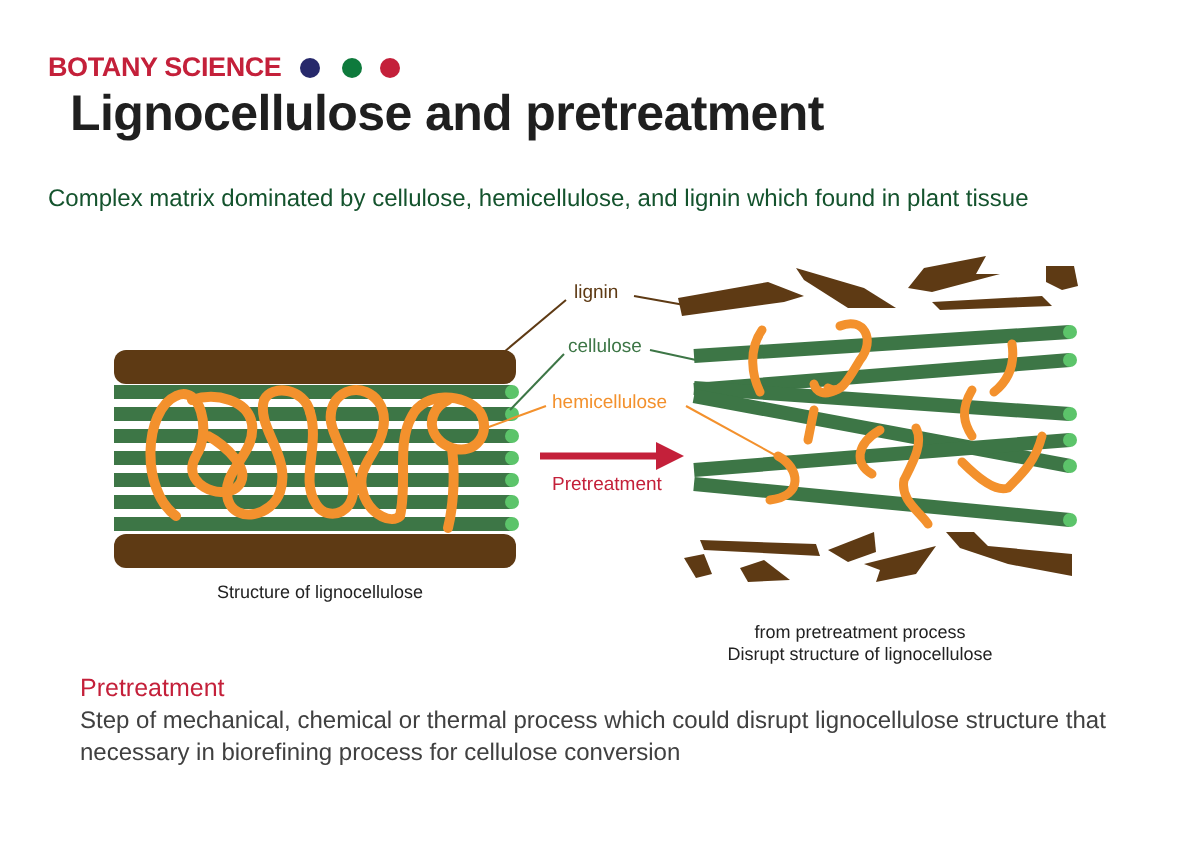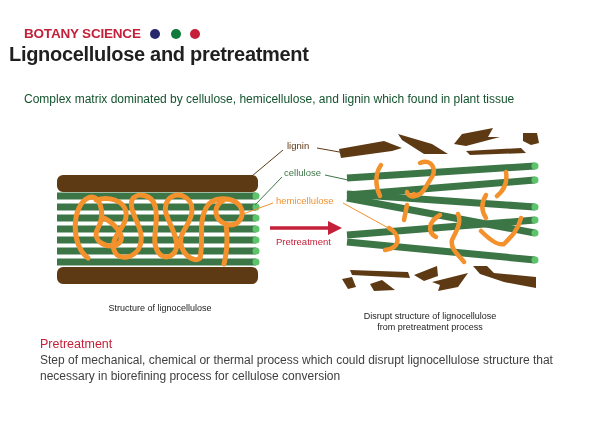--- a/index.html
+++ b/index.html
@@ -1,22 +1,22 @@
 <!DOCTYPE html>
 <html><head>
 <meta charset="utf-8">
 <style>
   html, body { margin: 0; padding: 0; background: #ffffff; }
   body { width: 600px; height: 424px; position: relative; overflow: hidden; font-family: "Liberation Sans", "DejaVu Sans", sans-serif; }
   .kicker { position: absolute; left: 24px; top: 26px; font-size: 13.5px; font-weight: 700; color: #c4203a; letter-spacing: -0.2px; }
   .dot { position: absolute; top: 29px; width: 10px; height: 10px; border-radius: 50%; }
-  .title { position: absolute; left: 9px; top: 43px; font-size: 20px; font-weight: 700; color: #1f1f1f; letter-spacing: -0.3px; }
+  .title { position: absolute; left: 35px; top: 43px; font-size: 25px; font-weight: 700; color: #1f1f1f; letter-spacing: -0.3px; }
   .subtitle { position: absolute; left: 24px; top: 92px; font-size: 12px; color: #14532d; }
   svg.diagram { position: absolute; left: 0; top: 0; }
-  .cap-left { position: absolute; left: 70px; top: 303px; width: 180px; text-align: center; font-size: 9px; color: #222; }
+  .cap-left { position: absolute; left: 70px; top: 291px; width: 180px; text-align: center; font-size: 9px; color: #222; }
   .cap-right { position: absolute; left: 350px; top: 311px; width: 160px; text-align: center; font-size: 9px; line-height: 11px; color: #222; }
   .pt-heading { position: absolute; left: 40px; top: 337px; font-size: 12.5px; color: #c4203a; }
   .pt-body { position: absolute; left: 40px; top: 353px; width: 560px; font-size: 12px; line-height: 15.5px; color: #404040; }
   .lbl { font-family: "Liberation Sans", sans-serif; font-size: 9.5px; }
 </style>
 </head>
 <body>
 
 <div class="kicker">BOTANY SCIENCE</div>
 <span class="dot" style="left:150px;background:#27296b"></span>
@@ -118,18 +118,18 @@
       <path d="M370 284 L382 280 L395 290 L374 291 Z"></path>
       <path d="M414 275 L437 266 L438 276 L424 281 Z"></path>
       <path d="M432 282 L468 273 L458 287 L438 291 L440 285 Z"></path>
       <path d="M473 266 L487 266 L494 273 L536 277 L536 288 L504 282 L480 274 Z"></path>
     </g>
   </g>
 </svg>
 
 <div class="cap-left">Structure of lignocellulose</div>
 <div class="cap-right">
+  <div>from pretreatment process</div>
   <div>Disrupt structure of lignocellulose</div>
-  <div>from pretreatment process</div>
 </div>
 
 <div class="pt-heading">Pretreatment</div>
 <div class="pt-body">Step of mechanical, chemical or thermal process which could disrupt lignocellulose structure that necessary in biorefining process for cellulose conversion</div>
 
 </body></html>

